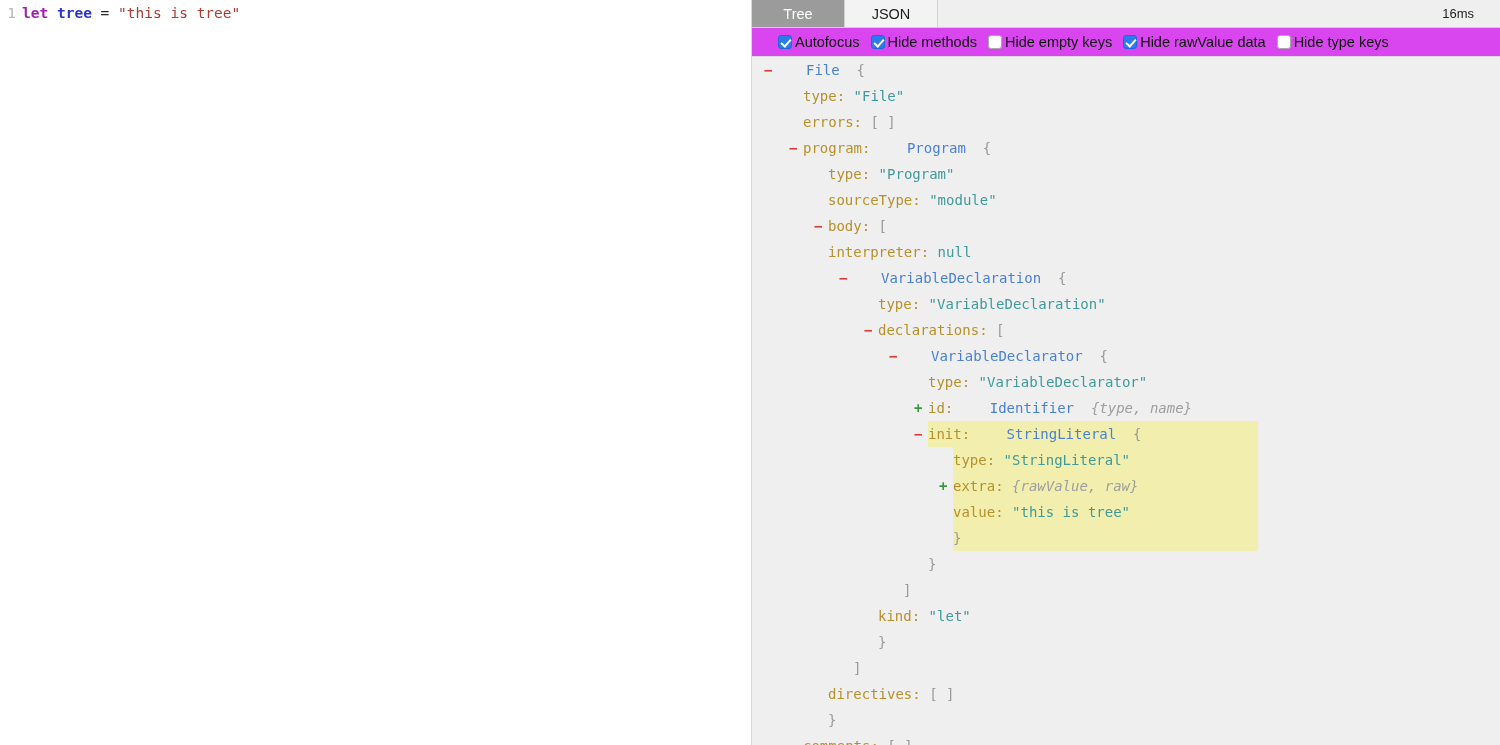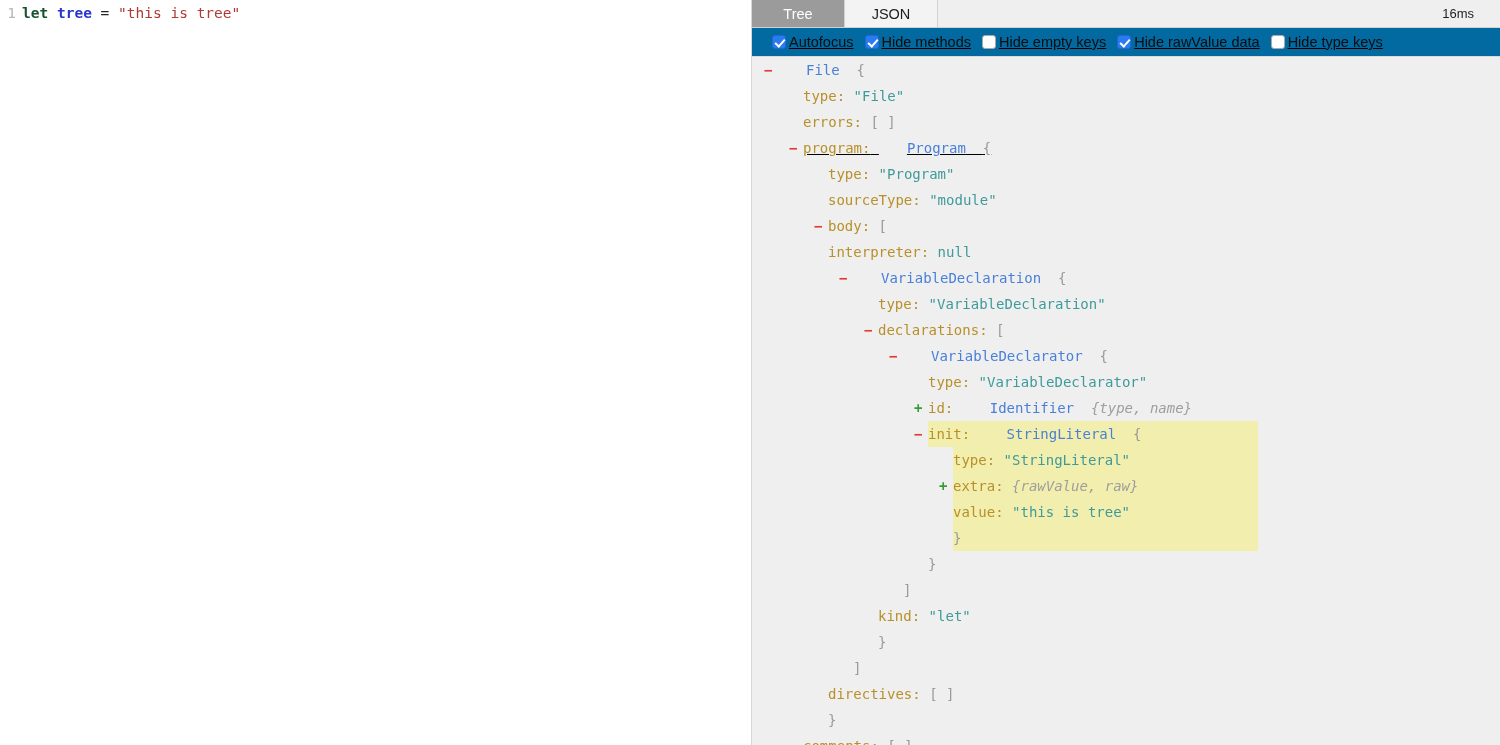--- a/index.html
+++ b/index.html
@@ -31,21 +31,21 @@
   }
   .gutter {
     width: 22px;
     text-align: right;
     color: #b8b8b8;
     padding-right: 6px;
     flex: 0 0 auto;
     user-select: none;
   }
   .code-content { flex: 1 1 auto; white-space: pre; }
-  .tok-kw     { color: #14532d; font-weight: bold; }
+  .tok-kw     { color: #a21caf; font-weight: bold; }
   .tok-var    { color: #2a35cf; font-weight: bold; }
   .tok-op     { color: #222222; }
   .tok-str    { color: #b03a34; }
   .tok-plain  { color: #222222; }
   #editor-caret-area { position: absolute; inset: 26px 0 0 0; }
 
   
   #ast-pane {
     width: 748px; height: 745px;
     background: #efefef;
@@ -82,25 +82,24 @@
     color: #1d1d1d;
     user-select: none;
   }
 
   
   #options {
     height: 29px;
     flex: 0 0 29px;
     display: flex;
     align-items: center;
-    padding-left: 20px;
+    padding-left: 26px;
     gap: 0px;
-    background: #0369a1;
+    background: #d946ef;
     border-bottom: 1px solid #dadada;
-    text-decoration: underline;
   }
   .opt {
     display: inline-flex;
     align-items: center;
     font-size: 14.5px;
     color: #0d0d0d;
     margin-right: 11px;
     cursor: pointer;
     user-select: none;
   }
@@ -214,21 +213,21 @@
         <label class="opt">
           <span class="cbox"></span>
           <span>Hide type keys</span>
         </label>
       </div>
 
     <div id="tree">
         <div class="tree-row"><span class="row-inner" style="margin-left: 12px;"><span class="toggle minus">−</span><span class="k-type">File</span>  <span class="k-brace">{</span></span></div>
         <div class="tree-row"><span class="row-inner" style="margin-left: 37px;"><span class="toggle none"> </span><span class="k-key">type</span><span class="k-colon">:</span> <span class="k-str">"File"</span></span></div>
         <div class="tree-row"><span class="row-inner" style="margin-left: 37px;"><span class="toggle none"> </span><span class="k-key">errors</span><span class="k-colon">:</span> <span class="k-brace">[ ]</span></span></div>
-        <div class="tree-row"><span class="row-inner" style="margin-left: 37px; text-decoration: underline;"><span class="toggle minus">−</span><span class="k-key">program</span><span class="k-colon">:</span> <span class="k-type">Program</span>  <span class="k-brace">{</span></span></div>
+        <div class="tree-row"><span class="row-inner" style="margin-left: 37px;"><span class="toggle minus">−</span><span class="k-key">program</span><span class="k-colon">:</span> <span class="k-type">Program</span>  <span class="k-brace">{</span></span></div>
         <div class="tree-row"><span class="row-inner" style="margin-left: 62px;"><span class="toggle none"> </span><span class="k-key">type</span><span class="k-colon">:</span> <span class="k-str">"Program"</span></span></div>
         <div class="tree-row"><span class="row-inner" style="margin-left: 62px;"><span class="toggle none"> </span><span class="k-key">sourceType</span><span class="k-colon">:</span> <span class="k-str">"module"</span></span></div>
         <div class="tree-row"><span class="row-inner" style="margin-left: 62px;"><span class="toggle minus">−</span><span class="k-key">body</span><span class="k-colon">:</span> <span class="k-brace">[</span></span></div>
         <div class="tree-row"><span class="row-inner" style="margin-left: 62px;"><span class="toggle none"> </span><span class="k-key">interpreter</span><span class="k-colon">:</span> <span class="k-str">null</span></span></div>
         <div class="tree-row"><span class="row-inner" style="margin-left: 87px;"><span class="toggle minus">−</span><span class="k-type">VariableDeclaration</span>  <span class="k-brace">{</span></span></div>
         <div class="tree-row"><span class="row-inner" style="margin-left: 112px;"><span class="toggle none"> </span><span class="k-key">type</span><span class="k-colon">:</span> <span class="k-str">"VariableDeclaration"</span></span></div>
         <div class="tree-row"><span class="row-inner" style="margin-left: 112px;"><span class="toggle minus">−</span><span class="k-key">declarations</span><span class="k-colon">:</span> <span class="k-brace">[</span></span></div>
         <div class="tree-row"><span class="row-inner" style="margin-left: 137px;"><span class="toggle minus">−</span><span class="k-type">VariableDeclarator</span>  <span class="k-brace">{</span></span></div>
         <div class="tree-row"><span class="row-inner" style="margin-left: 162px;"><span class="toggle none"> </span><span class="k-key">type</span><span class="k-colon">:</span> <span class="k-str">"VariableDeclarator"</span></span></div>
         <div class="tree-row"><span class="row-inner" style="margin-left: 162px;"><span class="toggle plus">+</span><span class="k-key">id</span><span class="k-colon">:</span> <span class="k-type">Identifier</span>  <span class="k-prev">{type, name}</span></span></div>

